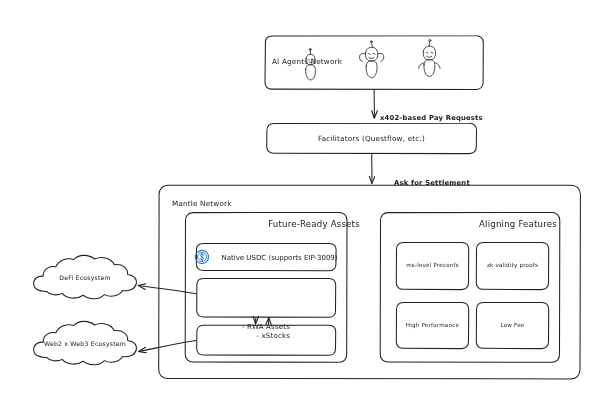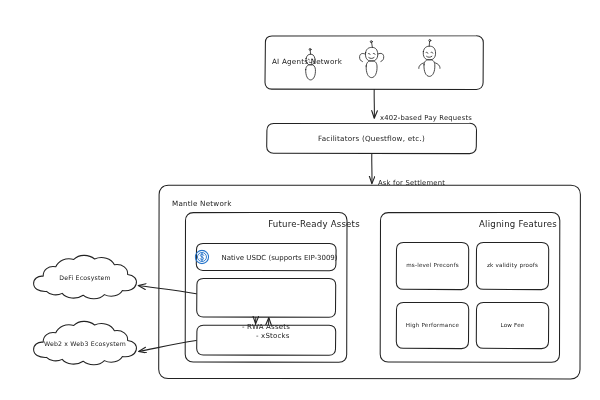--- a/index.html
+++ b/index.html
@@ -26,29 +26,29 @@
     width: 600px;
     height: 400px;
   }
   .lbl {
     position: absolute;
     font-family: "DejaVu Sans", sans-serif;
     color: #1a1a1a;
     white-space: nowrap;
     letter-spacing: 0.2px;
     transform: translate(-50%, -50%);
-    text-align: left;
+    text-align: right;
     line-height: 1.35;
   }
   .lbl.left { transform: translate(0, -50%); text-align: left; margin-top: 16px; }
   .t-box-title { font-size: 7.2px; }
   .t-section   { font-size: 8.6px; margin-left: 48px; }
   .t-node      { font-size: 7.2px; }
   .t-small     { font-size: 5.6px; }
-  .t-edge      { font-size: 6.8px; }
+  .t-edge      { font-size: 6.8px; font-weight: bold; }
   .t-cloud     { font-size: 6.2px; }
   .t-multi     { font-size: 7.0px; }
   .usdc-row {
     position: absolute;
     display: flex;
     align-items: center;
     gap: 12px;
     transform: translate(-50%, -50%);
   }
   .usdc-mark { flex: 0 0 auto; display: block; }
@@ -245,21 +245,21 @@
       <path d="M196.2,340.6 C174.0,344.0 155.0,348.4 139.0,351.4" marker-end="url(#arrowhead)"></path>
     </g>
   </svg>
 
   <div class="lbl t-box-title left" style="left:272px; top:46px;">AI Agents Network</div>
 
   <div class="lbl t-edge left" style="left:380px; top:103px;">x402-based Pay Requests</div>
 
   <div class="lbl t-node" style="left:371.5px; top:138.5px;">Facilitators (Questflow, etc.)</div>
 
-  <div class="lbl t-edge left" style="left:378px; top:168px;">Ask for Settlement</div>
+  <div class="lbl t-edge left" style="left:394px; top:168px;">Ask for Settlement</div>
 
   <div class="lbl t-box-title left" style="left:172px; top:188px;">Mantle Network</div>
 
   <div class="lbl t-section" style="left:266px; top:225px;">Future-Ready Assets</div>
 
   <div class="usdc-row" style="left:266px; top:257px;">
     <svg class="usdc-mark" width="15" height="15" viewBox="0 0 15 15">
       <circle cx="7.5" cy="7.5" r="6.6" fill="none" stroke="#2775ca" stroke-width="1.1"></circle>
       <circle cx="7.5" cy="7.5" r="4.5" fill="none" stroke="#2775ca" stroke-width="0.95"></circle>
       <path d="M7.5,3.6 L7.5,11.4" stroke="#2775ca" stroke-width="0.95" stroke-linecap="round"></path>

